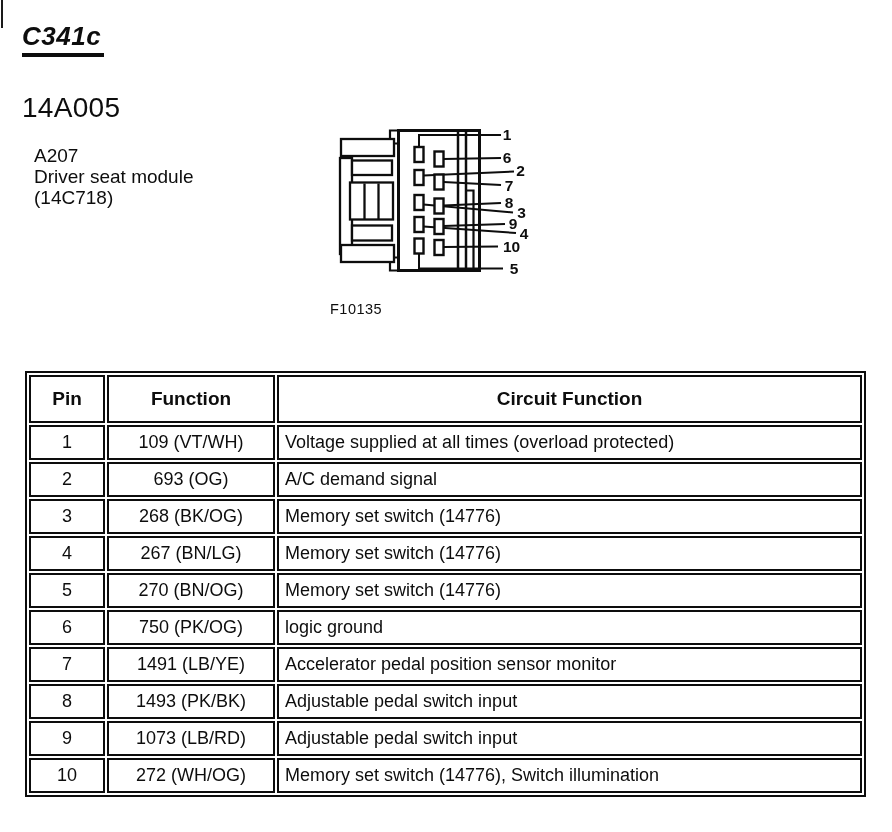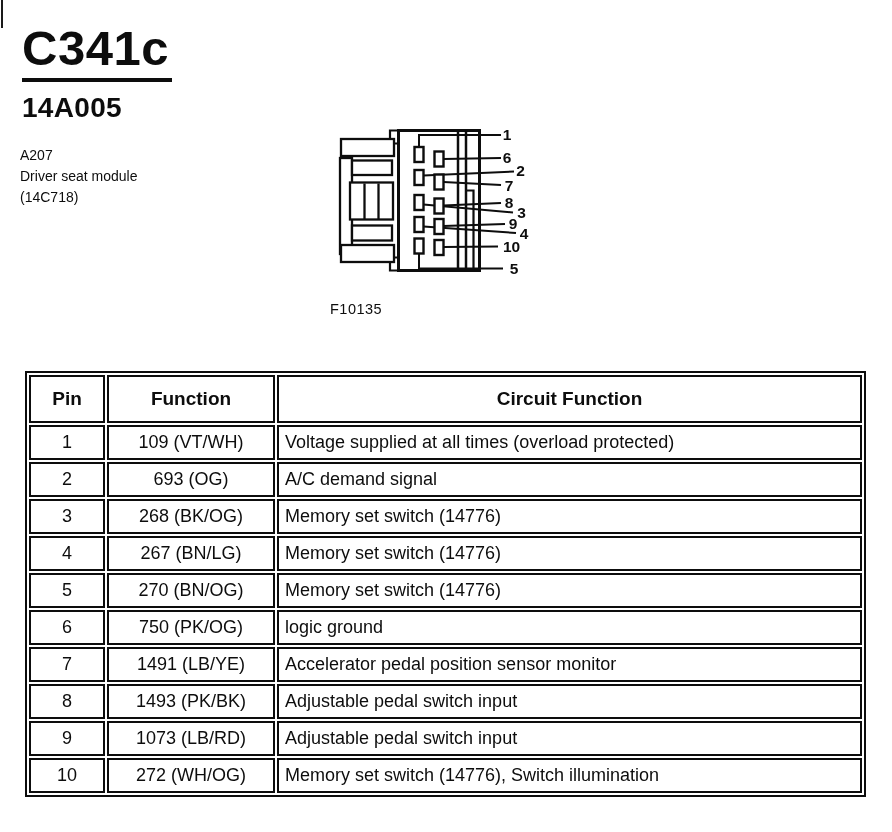--- a/index.html
+++ b/index.html
@@ -3,25 +3,25 @@
 <meta charset="utf-8">
 <style>
   html,body{margin:0;padding:0;background:#ffffff;}
   body{width:892px;height:832px;}
   .page{
     position:relative;width:892px;height:832px;background:#fff;
     font-family:"Liberation Sans", sans-serif;color:#0d0d0d;overflow:hidden;
   }
   .scan-mark{position:absolute;left:1px;top:0;width:2px;height:28px;background:#1a1a1a;}
   .title{
-    position:absolute;left:22px;top:22px;font-size:49px;font-weight:bold;
-    letter-spacing:.5px;border-bottom:4px solid #0d0d0d;padding:0 3px 2px 0;line-height:1.1;
+    position:absolute;left:22px;top:22px;font-size:26px;font-weight:bold;
+    letter-spacing:.5px;border-bottom:4px solid #0d0d0d;padding:0 3px 2px 0;line-height:1.1;font-style:italic;
   }
-  .subtitle{position:absolute;left:22px;top:92px;font-size:28px;font-weight:bold;letter-spacing:.3px;}
-  .module-block{position:absolute;left:20px;top:145px;font-size:14px;line-height:21px;}
+  .subtitle{position:absolute;left:22px;top:92px;font-size:28px;font-weight:normal;letter-spacing:.3px;}
+  .module-block{position:absolute;left:34px;top:145px;font-size:19px;line-height:21px;}
   .connector-svg{position:absolute;left:330px;top:110px;width:232px;height:192px;}
   .pin-num{
     position:absolute;transform:translate(-50%,-50%);
     font-size:15.5px;font-weight:bold;line-height:1;white-space:nowrap;
   }
   .figure-label{position:absolute;left:330px;top:301px;width:184px;text-align:left;font-size:14.5px;letter-spacing:.5px;}
   table.pinout{
     position:absolute;left:25px;top:371px;width:841px;
     border-collapse:separate;border-spacing:2px;
     border:2px solid #0d0d0d;background:#fff;table-layout:fixed;

